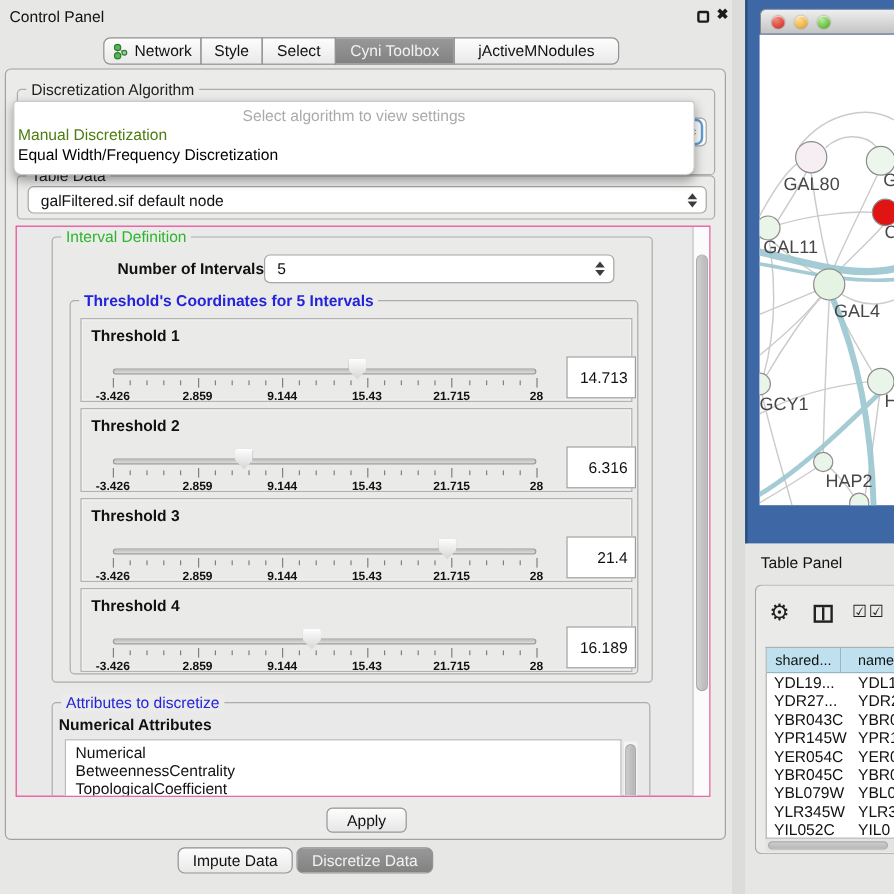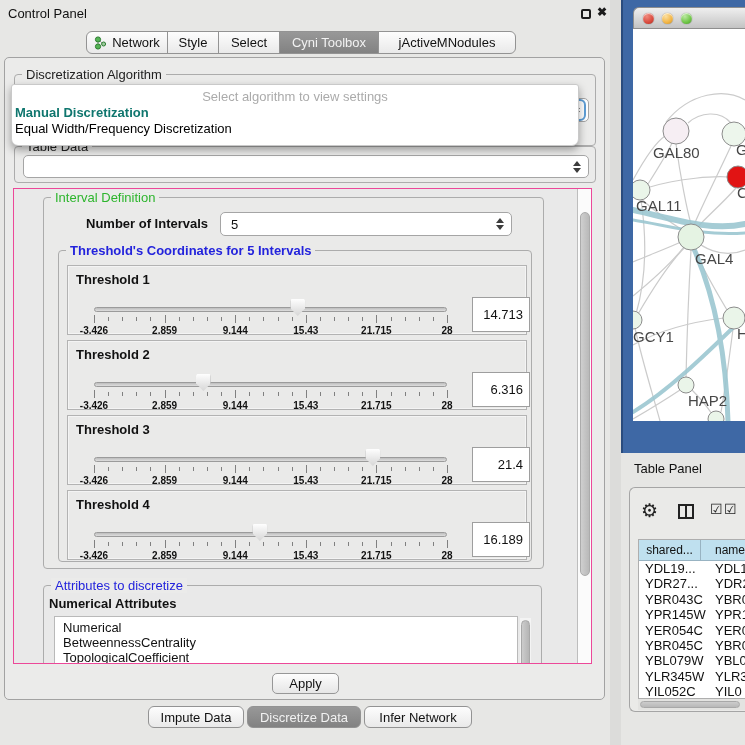--- a/index.html
+++ b/index.html
@@ -32,21 +32,21 @@
   .combo .txt { position:absolute; left:10px; top:50%; transform:translateY(-50%); white-space:nowrap; }
   .spin { position:absolute; right:7px; top:50%; transform:translateY(-50%); width:8px; height:12px; }
   .spin:before, .spin:after { content:""; position:absolute; left:0; border-left:4px solid transparent; border-right:4px solid transparent; }
   .spin:before { top:0; border-bottom:5px solid #3c3c3c; }
   .spin:after  { bottom:0; border-top:5px solid #3c3c3c; }
 
   
   .popup { left:11px; top:84px; width:568px; height:62px; background:#fff; border:1px solid #C9C9C9;
            border-radius:3px 3px 7px 7px; box-shadow:0 4px 9px rgba(0,0,0,.35); z-index:50; font-size:13px; }
   .popup .hint { position:absolute; top:4px; width:100%; text-align:center; color:#ABABAB; }
-  .popup .opt1 { position:absolute; left:3px; top:20px; font-weight:bold; color:#0f766e; cursor:pointer; }
+  .popup .opt1 { position:absolute; left:3px; top:20px; font-weight:normal; color:#4d7c0f; cursor:pointer; }
   .popup .opt2 { position:absolute; left:3px; top:36px; color:#000; cursor:pointer; }
 
   .focus-arrow { position:absolute; right:2px; top:0px; width:23px; height:22px; border:2px solid #5E9ED6; border-radius:6px; background:#fff; }
 
   
   .viewport { left:13px; top:188px; width:579px; height:476px; background:#E9E9E9; border:1px solid #ec4899; overflow:hidden; }
   .vscroll { position:absolute; left:563px; top:0; width:15px; height:476px; background:#FBFBFB; border-left:1px solid #BDBDBD; }
   .vthumb { position:absolute; left:2px; top:23px; width:10px; height:364px; border-radius:5px; background:linear-gradient(90deg,#CFCFCF,#B9B9B9); border:1px solid #ABABAB; }
 
   .boldlbl { font-weight:bold; font-size:13px; color:#111; position:absolute; white-space:nowrap; }
@@ -146,35 +146,36 @@
       <div class="combo" style="left:8px; top:23px; width:566px; height:24px;">
         <div class="focus-arrow">
             <span class="spin" style="right:4px"></span>
           </div>
       </div>
     </div>
 
     <div class="groupbox" style="left:14px; top:146px; width:582px; height:37px;">
       <span class="gtitle">Table Data</span>
       <div class="combo" style="left:8px; top:8px; width:566px; height:23px;">
+        <span class="txt">galFiltered.sif default node</span>
         <span class="spin"></span>
       </div>
     </div>
 
     <div class="abs popup">
       <div class="hint">Select algorithm to view settings</div>
       <div class="opt1">Manual Discretization</div>
       <div class="opt2">Equal Width/Frequency Discretization</div>
     </div>
 
     <div class="abs viewport">
 
       <div class="groupbox" style="left:29px; top:8px; width:501px; height:372px; background:#EAEAE9;">
         <span class="gtitle green">Interval Definition</span>
-        <span class="boldlbl" style="left:42px; top:18px;">Number of Intervals</span>
+        <span class="boldlbl" style="left:54px; top:18px;">Number of Intervals</span>
         <div class="combo" style="left:176px; top:14px; width:292px; height:24px;">
           <span class="txt">5</span>
           <span class="spin"></span>
         </div>
 
         <div class="groupbox" style="left:14px; top:52px; width:474px; height:312px;">
           <span class="gtitle blue" style="background:#EAEAE9;font-weight:bold;">Threshold's Coordinates for 5 Intervals</span>
 
           <div class="thbox" style="top:14px;">
             <span class="boldlbl" style="left:8px; top:6px;">Threshold 1</span>
@@ -378,23 +379,20 @@
 
     <div class="btn" style="left:272px; top:673px; width:67px; height:21px; line-height:19px;">Apply</div>
 
     <div class="abs btabrow">
       <div class="btab" style="width:96px">
           <span>Impute Data</span>
         </div>
       <div class="btab sel" style="width:114px">
           <span>Discretize Data</span>
         </div>
-      <div class="btab" style="width:108px">
-          <span>Infer Network</span>
-        </div>
     </div>
   </div>
 
   <div class="abs blue-area"></div>
   <div class="abs net-titlebar">
     <div class="light" style="background:radial-gradient(circle at 35% 30%, #F08A7E, #D9493C 60%, #A33227);"></div>
     <div class="light" style="background:radial-gradient(circle at 35% 30%, #FBDFA0, #F2B443 60%, #C08A2B);"></div>
     <div class="light" style="background:radial-gradient(circle at 35% 30%, #BCE9A2, #6DC545 60%, #4C9330);"></div>
   </div>
   <div class="abs net-canvas">

